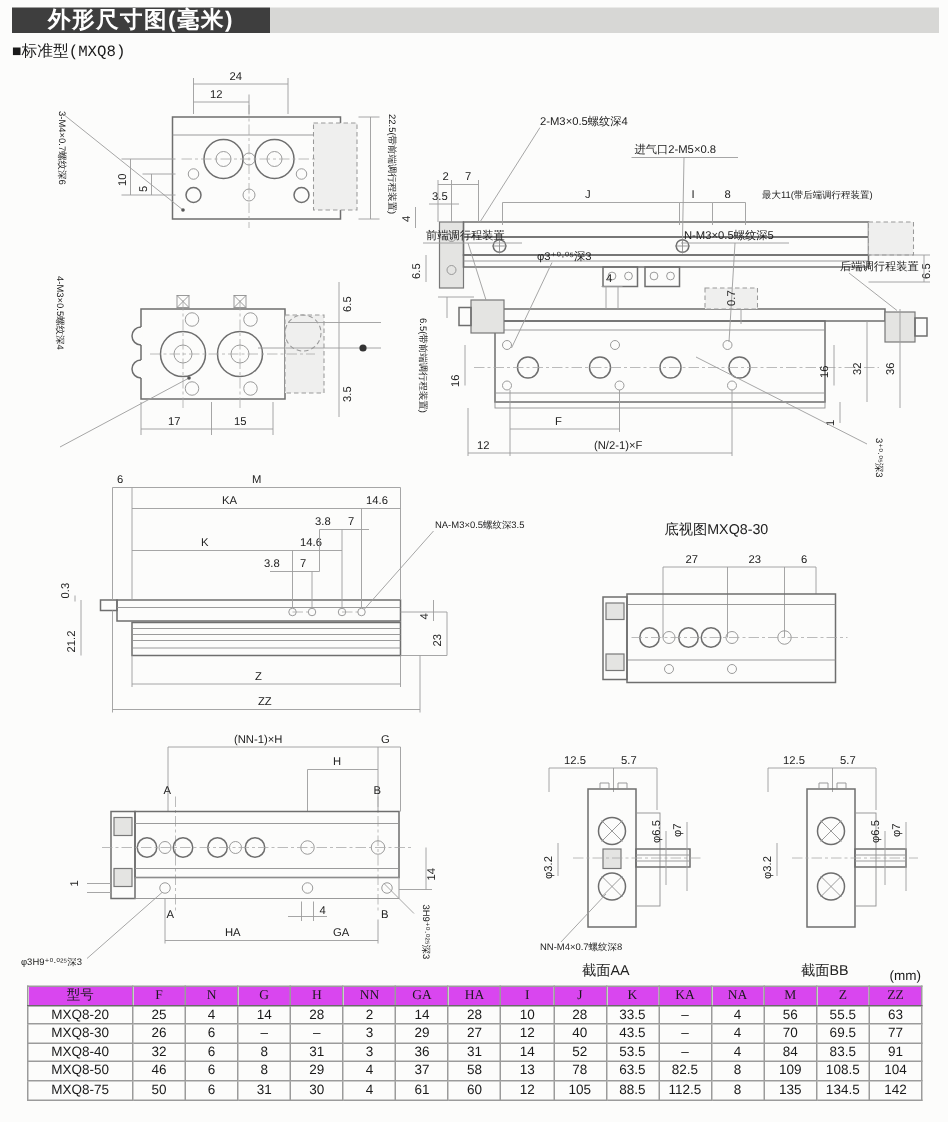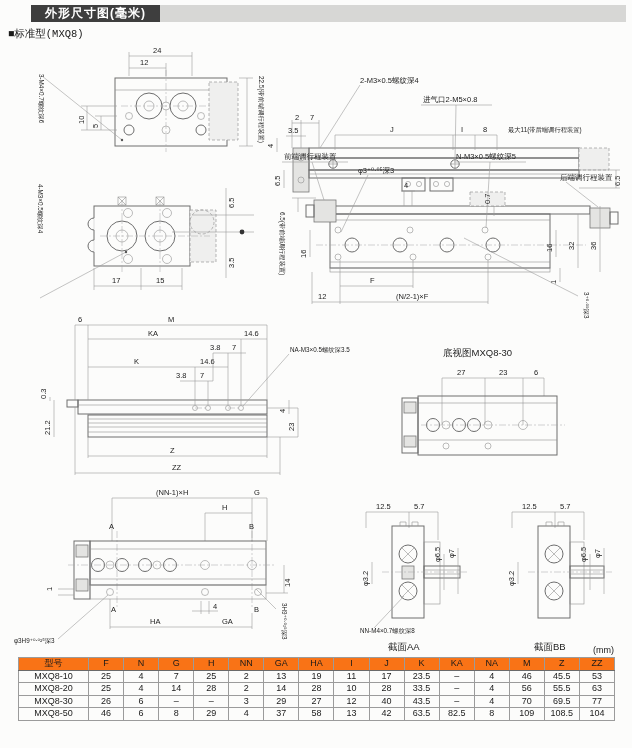--- a/index.html
+++ b/index.html
@@ -3,40 +3,40 @@
 <meta charset="utf-8">
 <style>
   html,body { margin:0; padding:0; }
   body {
     width:632px; height:748px; position:relative; overflow:hidden;
     background:#fcfcfb; font-family:"Liberation Sans","DejaVu Sans",sans-serif; color:#1a1a1a;
   }
   .abs { position:absolute; }
   
   .titlebar { position:absolute; left:8px; top:5px; right:6px; height:17px; display:flex; align-items:stretch; }
-  .titlebox { background:#3e3e3e; color:#ffffff; font-weight:bold; font-size:12px; line-height:17px; padding:0 14px; letter-spacing:1px;margin-left:23px; }
+  .titlebox { background:#3e3e3e; color:#ffffff; font-weight:bold; font-size:15px; line-height:17px; padding:0 24px; letter-spacing:1px; }
   .titlestrip { flex:1; background:#d7d7d5; }
   .subtitle { position:absolute; left:8px; top:27px; font-size:10.5px;font-family:Liberation Mono, monospace; }
   
   svg { overflow:visible; display:block; }
   svg text { font-family:"Liberation Sans","DejaVu Sans",sans-serif; font-size:7.5px; fill:#222; }
   svg text.s6 { font-size:6.3px; }
   svg text.s9 { font-size:9.5px; }
   .ol   { fill:none; stroke:#6e6e6e; stroke-width:1; }
   .thin { fill:none; stroke:#909090; stroke-width:0.6; }
   .dim  { fill:none; stroke:#9c9c9c; stroke-width:0.6; }
   .cl   { fill:none; stroke:#a5a5a5; stroke-width:0.5; stroke-dasharray:7 2 2 2; }
   .dash { fill:none; stroke:#9a9a9a; stroke-width:0.7; stroke-dasharray:3 2; }
   .hatch{ fill:#e4e4e2; stroke:#787878; stroke-width:0.8; }
   .fillg{ fill:#efefee; }
   
   .unit-note { position:absolute; right:18px; top:645px; font-size:9px;text-align:center; }
   table.dims { position:absolute; left:18px; top:657px; width:597px; border-collapse:collapse; table-layout:fixed; font-size:9px; border:1.5px solid #5c5c5c; }
   table.dims th, table.dims td { border:0.7px solid #9b9b9b; text-align:center; padding:0 1px; height:11.6px; line-height:11.6px; font-weight:normal; overflow:hidden; white-space:nowrap; }
-  table.dims thead th { background:#f97316; border-bottom:1px solid #6a6a6a; }
+  table.dims thead th { background:#d946ef; border-bottom:1px solid #6a6a6a;font-family:Liberation Serif, serif; }
 </style>
 </head>
 <body>
 
 <div class="titlebar">
   <div class="titlebox">外形尺寸图(毫米)</div>
   <div class="titlestrip"></div>
 </div>
 <div class="subtitle">■标准型(MXQ8)</div>
 
@@ -521,38 +521,20 @@
         <th>K</th>
         <th>KA</th>
         <th>NA</th>
         <th>M</th>
         <th>Z</th>
         <th>ZZ</th>
       </tr>
     </thead>
   <tbody>
       <tr>
-        <td>MXQ8-10</td>
-        <td>25</td>
-        <td>4</td>
-        <td>7</td>
-        <td>25</td>
-        <td>2</td>
-        <td>13</td>
-        <td>19</td>
-        <td>11</td>
-        <td>17</td>
-        <td>23.5</td>
-        <td>–</td>
-        <td>4</td>
-        <td>46</td>
-        <td>45.5</td>
-        <td>53</td>
-      </tr>
-      <tr>
         <td>MXQ8-20</td>
         <td>25</td>
         <td>4</td>
         <td>14</td>
         <td>28</td>
         <td>2</td>
         <td>14</td>
         <td>28</td>
         <td>10</td>
         <td>28</td>
@@ -575,31 +557,67 @@
         <td>12</td>
         <td>40</td>
         <td>43.5</td>
         <td>–</td>
         <td>4</td>
         <td>70</td>
         <td>69.5</td>
         <td>77</td>
       </tr>
       <tr>
+        <td>MXQ8-40</td>
+        <td>32</td>
+        <td>6</td>
+        <td>8</td>
+        <td>31</td>
+        <td>3</td>
+        <td>36</td>
+        <td>31</td>
+        <td>14</td>
+        <td>52</td>
+        <td>53.5</td>
+        <td>–</td>
+        <td>4</td>
+        <td>84</td>
+        <td>83.5</td>
+        <td>91</td>
+      </tr>
+      <tr>
         <td>MXQ8-50</td>
         <td>46</td>
         <td>6</td>
         <td>8</td>
         <td>29</td>
         <td>4</td>
         <td>37</td>
         <td>58</td>
         <td>13</td>
-        <td>42</td>
+        <td>78</td>
         <td>63.5</td>
         <td>82.5</td>
         <td>8</td>
         <td>109</td>
         <td>108.5</td>
         <td>104</td>
       </tr>
+      <tr>
+        <td>MXQ8-75</td>
+        <td>50</td>
+        <td>6</td>
+        <td>31</td>
+        <td>30</td>
+        <td>4</td>
+        <td>61</td>
+        <td>60</td>
+        <td>12</td>
+        <td>105</td>
+        <td>88.5</td>
+        <td>112.5</td>
+        <td>8</td>
+        <td>135</td>
+        <td>134.5</td>
+        <td>142</td>
+      </tr>
     </tbody>
 </table>
 
 </body></html>

